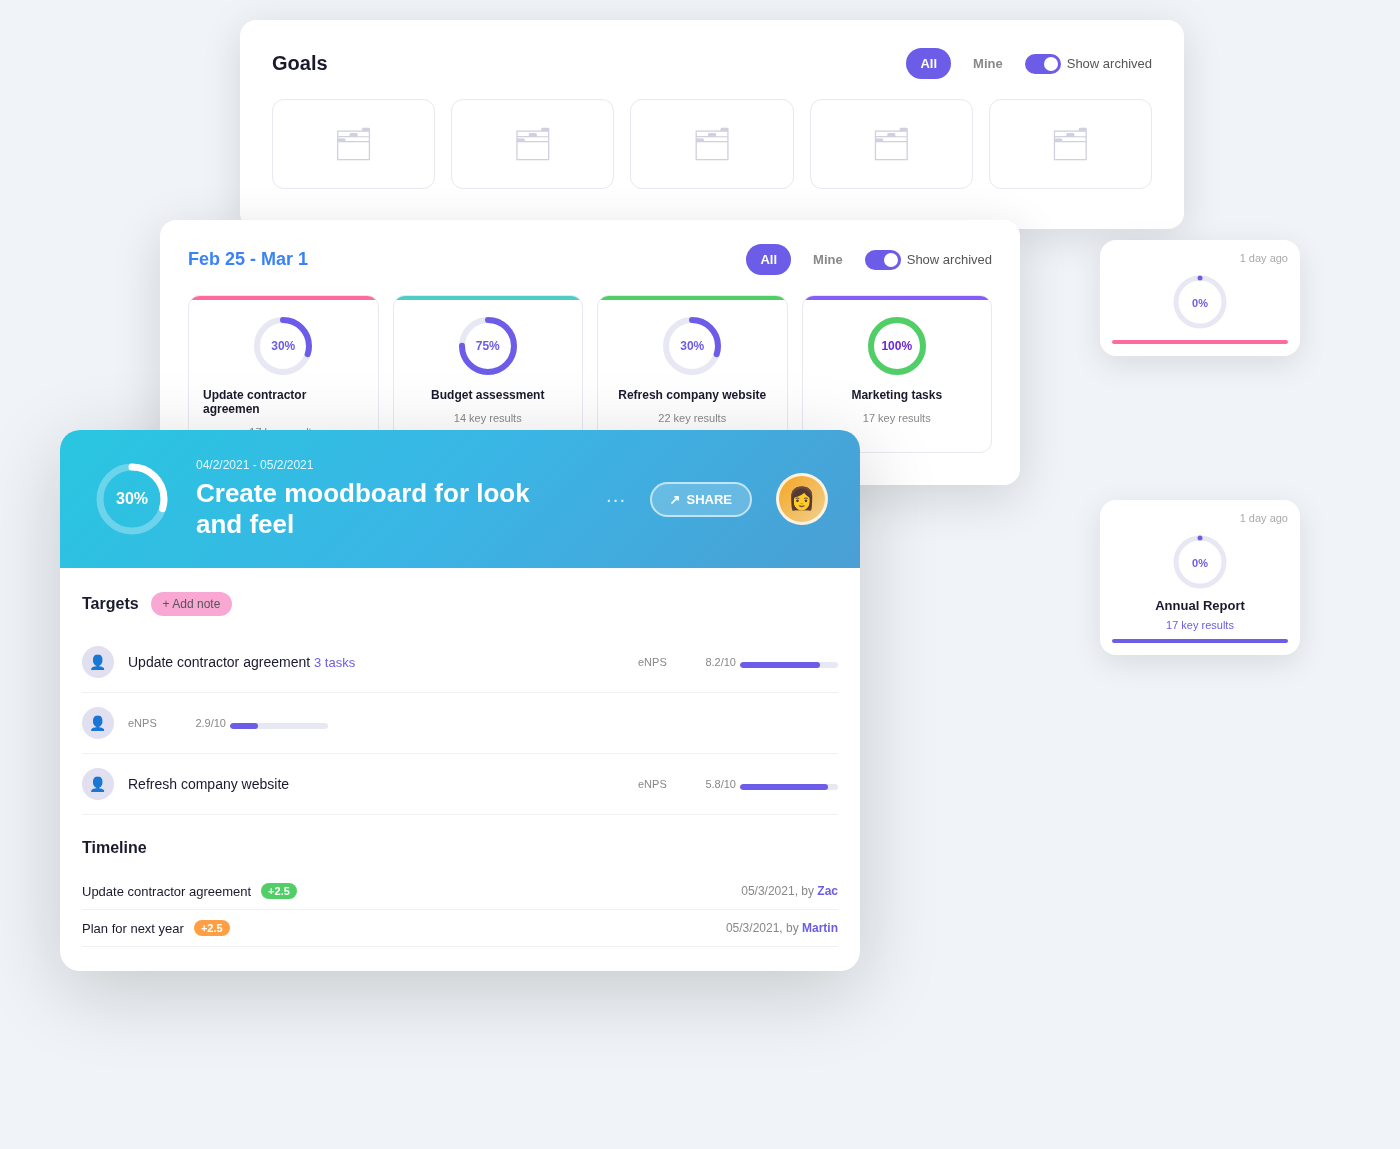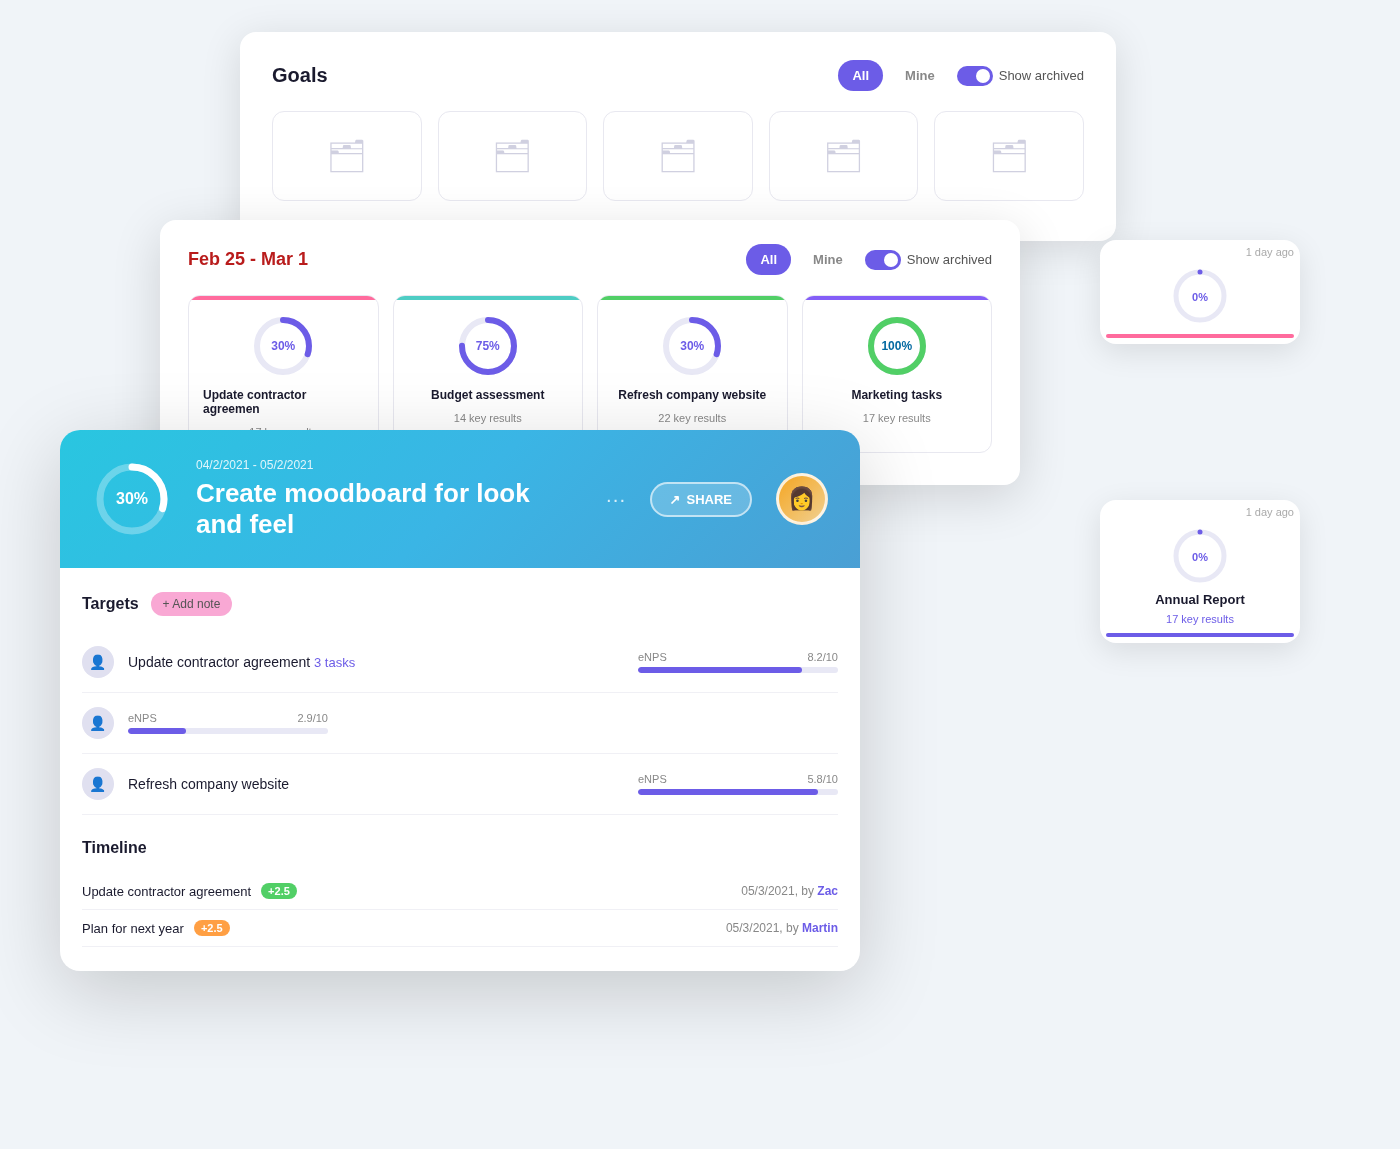--- a/index.html
+++ b/index.html
@@ -17,23 +17,23 @@
       width: 100%;
       height: 100%;
       display: flex;
       align-items: center;
       justify-content: center;
     }
 
     
     .card-goals {
       position: absolute;
-      top: 32px;
+      top: 20px;
       left: 240px;
-      width: 876px;
+      width: 944px;
       background: #fff;
       border-radius: 16px;
       box-shadow: 0 8px 40px rgba(0,0,0,0.12);
       padding: 28px 32px 40px;
       z-index: 1;
     }
     .card-goals-header {
       display: flex;
       align-items: center;
       justify-content: space-between;
@@ -123,21 +123,21 @@
     }
     .card-weekly-header {
       display: flex;
       align-items: center;
       justify-content: space-between;
       margin-bottom: 20px;
     }
     .weekly-title {
       font-size: 18px;
       font-weight: 700;
-      color: #b91c1c;
+      color: #3b82f6;
     }
     .goal-cards-row {
       display: grid;
       grid-template-columns: repeat(4, 1fr);
       gap: 14px;
     }
     .goal-card {
       border: 1.5px solid #e8e8f0;
       border-radius: 12px;
       padding: 18px 14px 14px;
@@ -186,21 +186,21 @@
       color: #888;
     }
 
     
     .card-side {
       position: absolute;
       right: 100px;
       background: #fff;
       border-radius: 16px;
       box-shadow: 0 8px 30px rgba(0,0,0,0.10);
-      padding: 6px;
+      padding: 12px;
       width: 200px;
       z-index: 2;
     }
     .card-side.top {
       top: 240px;
     }
     .card-side.bottom {
       top: 500px;
     }
     .side-card-ago {
@@ -372,21 +372,21 @@
       color: #1a1a2e;
       flex: 1;
     }
     .target-link {
       color: #6c5ce7;
       text-decoration: none;
       font-size: 13px;
     }
     .target-metric {
       display: flex;
-      flex-direction: column;
+      flex-direction: row;
       align-items: flex-end;
       gap: 4px;
       min-width: 200px;
     }
     .metric-top {
       display: flex;
       justify-content: space-between;
       width: 100%;
       font-size: 11px;
       color: #888;
@@ -538,21 +538,21 @@
         <span class="goal-card-name">Refresh company website</span>
         <span class="goal-card-sub">22 key results</span>
       </div>
 
       <div class="goal-card purple">
         <div class="donut-wrap">
           <svg viewBox="0 0 64 64">
             <circle cx="32" cy="32" r="26" fill="none" stroke="#e8e8f5" stroke-width="6"></circle>
             <circle cx="32" cy="32" r="26" fill="none" stroke="#51cf66" stroke-width="6" stroke-dasharray="163 0" stroke-dashoffset="0" stroke-linecap="round" transform="rotate(-90 32 32)"></circle>
           </svg>
-          <span class="donut-label" style="color:#0369a1">100%</span>
+          <span class="donut-label" style="color:#6d28d9">100%</span>
         </div>
         <span class="goal-card-name">Marketing tasks</span>
         <span class="goal-card-sub">17 key results</span>
       </div>
     </div>
   </div>
 
   <div class="card-side top">
     <div class="side-card-ago">1 day ago</div>
     <div class="side-donut-wrap">

